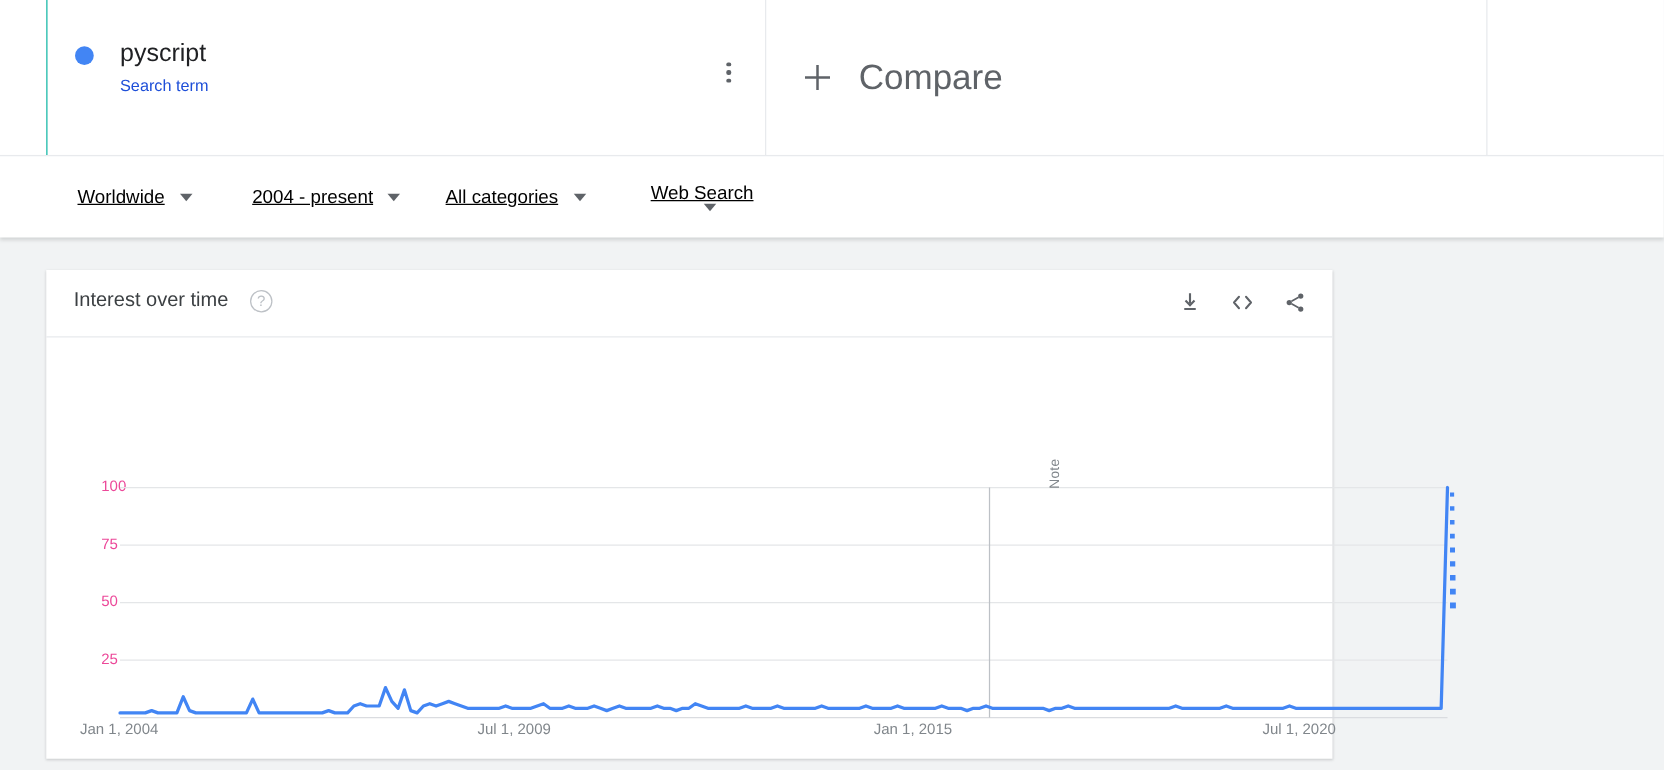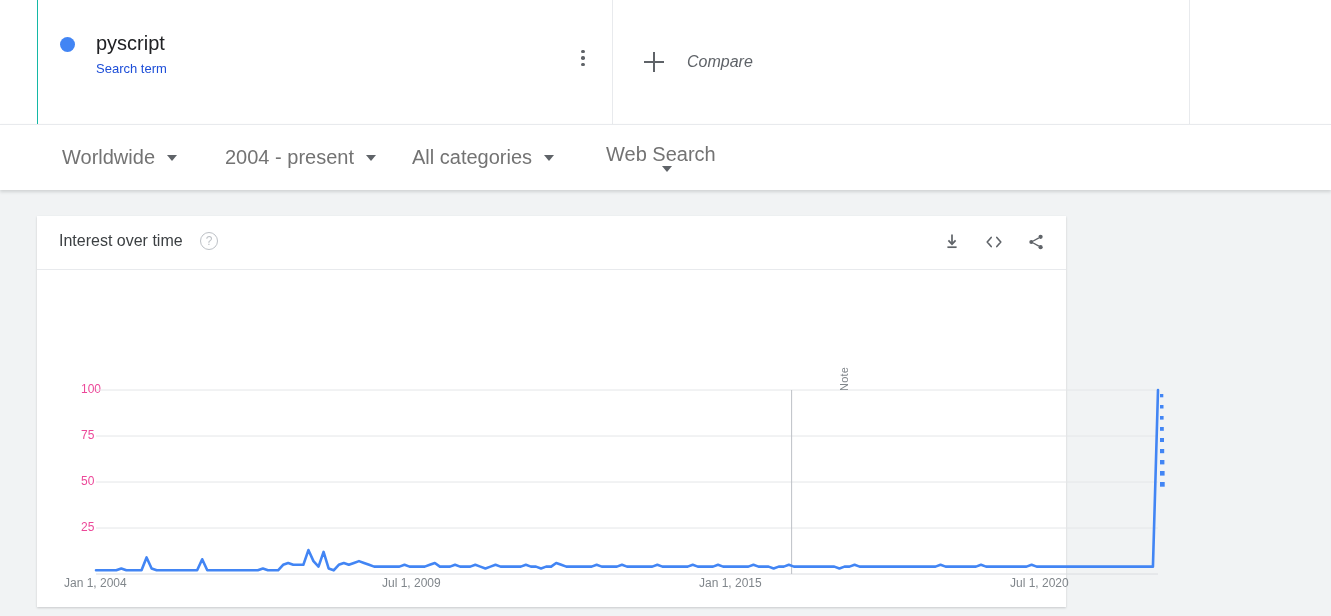--- a/index.html
+++ b/index.html
@@ -102,24 +102,23 @@
     background: #5f6368;
   }
   .compare-plus::before {
     left: 2px; top: 11px; width: 20px; height: 1.6px;
   }
   .compare-plus::after {
     top: 2px; left: 11px; height: 20px; width: 1.6px;
   }
   .compare-label {
     margin-left: 21px;
-    font-size: 16px;
+    font-size: 28px;
     color: #5f6368;
     white-space: nowrap;
-    font-style: italic;
   }
 
   
   .filter-bar {
     position: absolute;
     left: 0; top: 124px;
     width: 1331px;
     height: 66px;
     background: #ffffff;
     border-top: 1px solid #e8eaed;
@@ -128,22 +127,23 @@
     align-items: center;
     box-sizing: border-box;
   }
   .filter-item {
     display: flex;
     align-items: center;
     cursor: pointer;
     white-space: nowrap;
   }
   .filter-item .fi-label {
-    font-size: 20px;
-    color: #737373;
+    font-size: 15px;
+    color: #000000;
+    text-decoration: underline;
   }
   .caret {
     width: 0; height: 0;
     border-left: 5px solid transparent;
     border-right: 5px solid transparent;
     border-top: 6px solid #5f6368;
     margin-left: 12px;
   }
 
   

